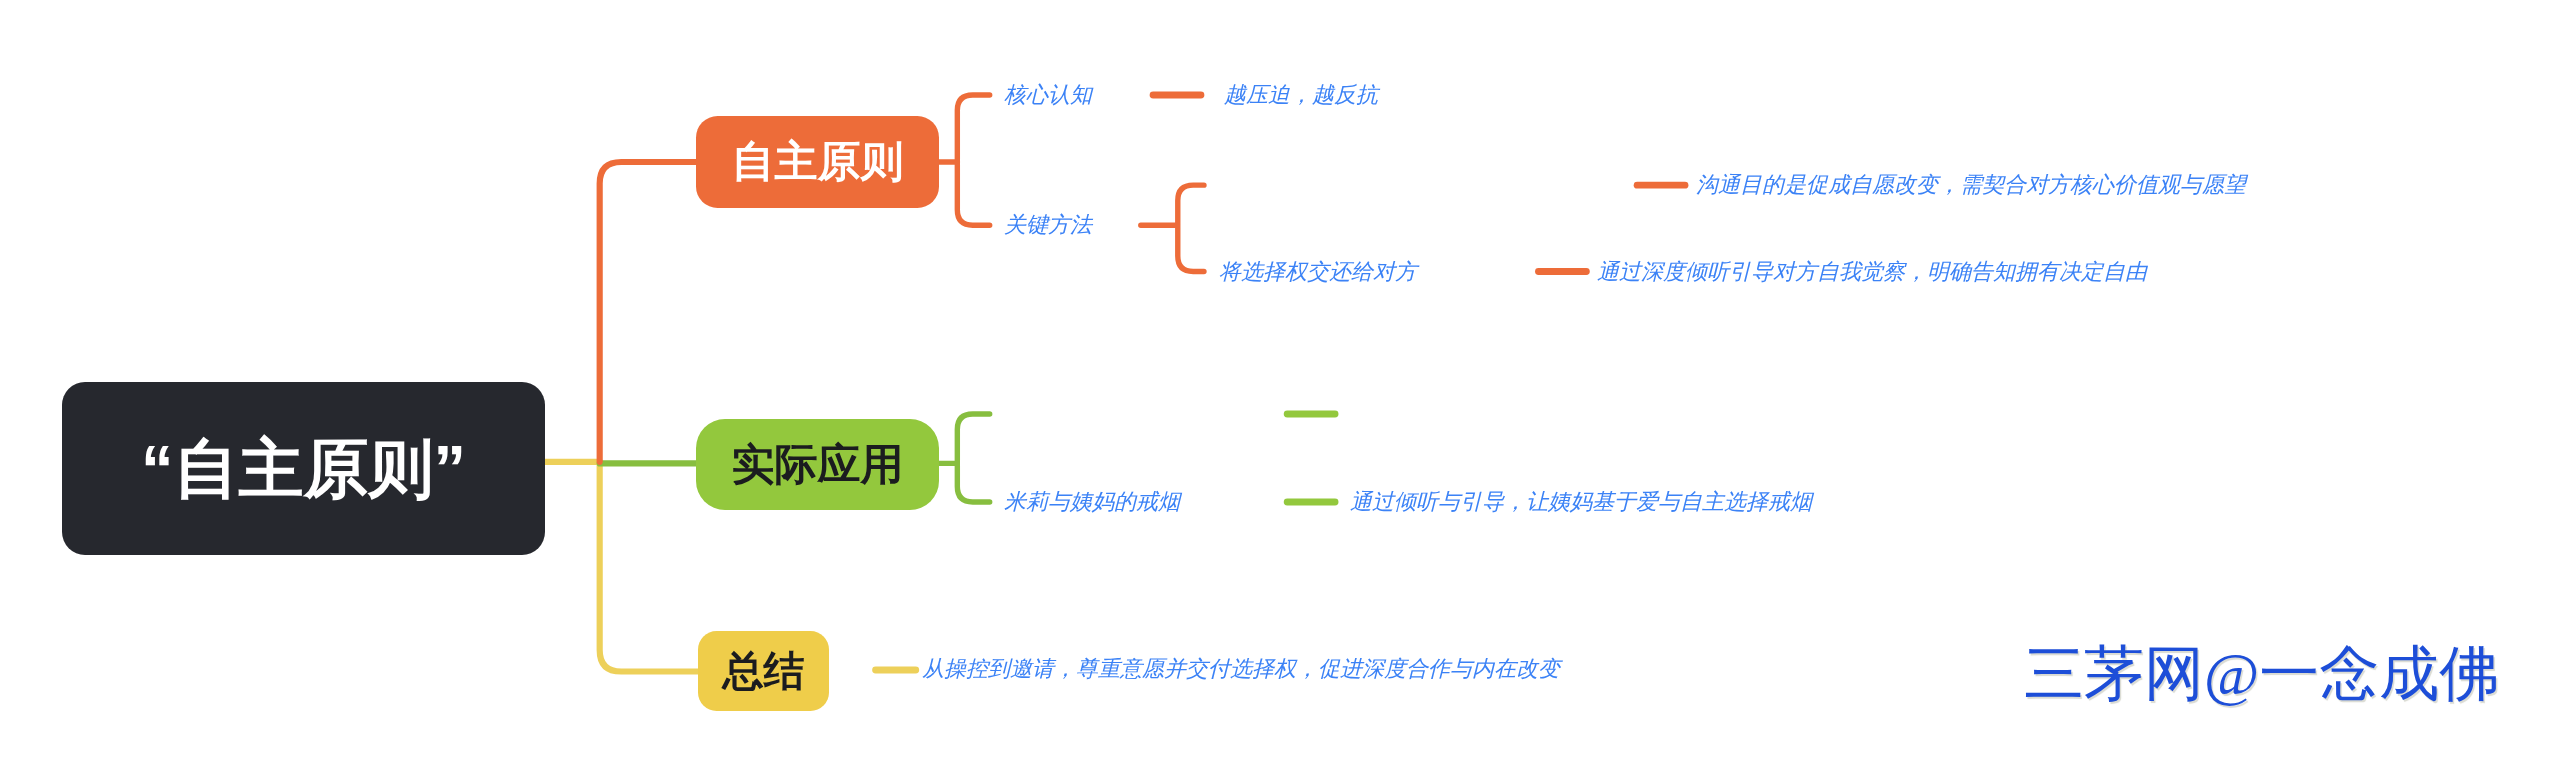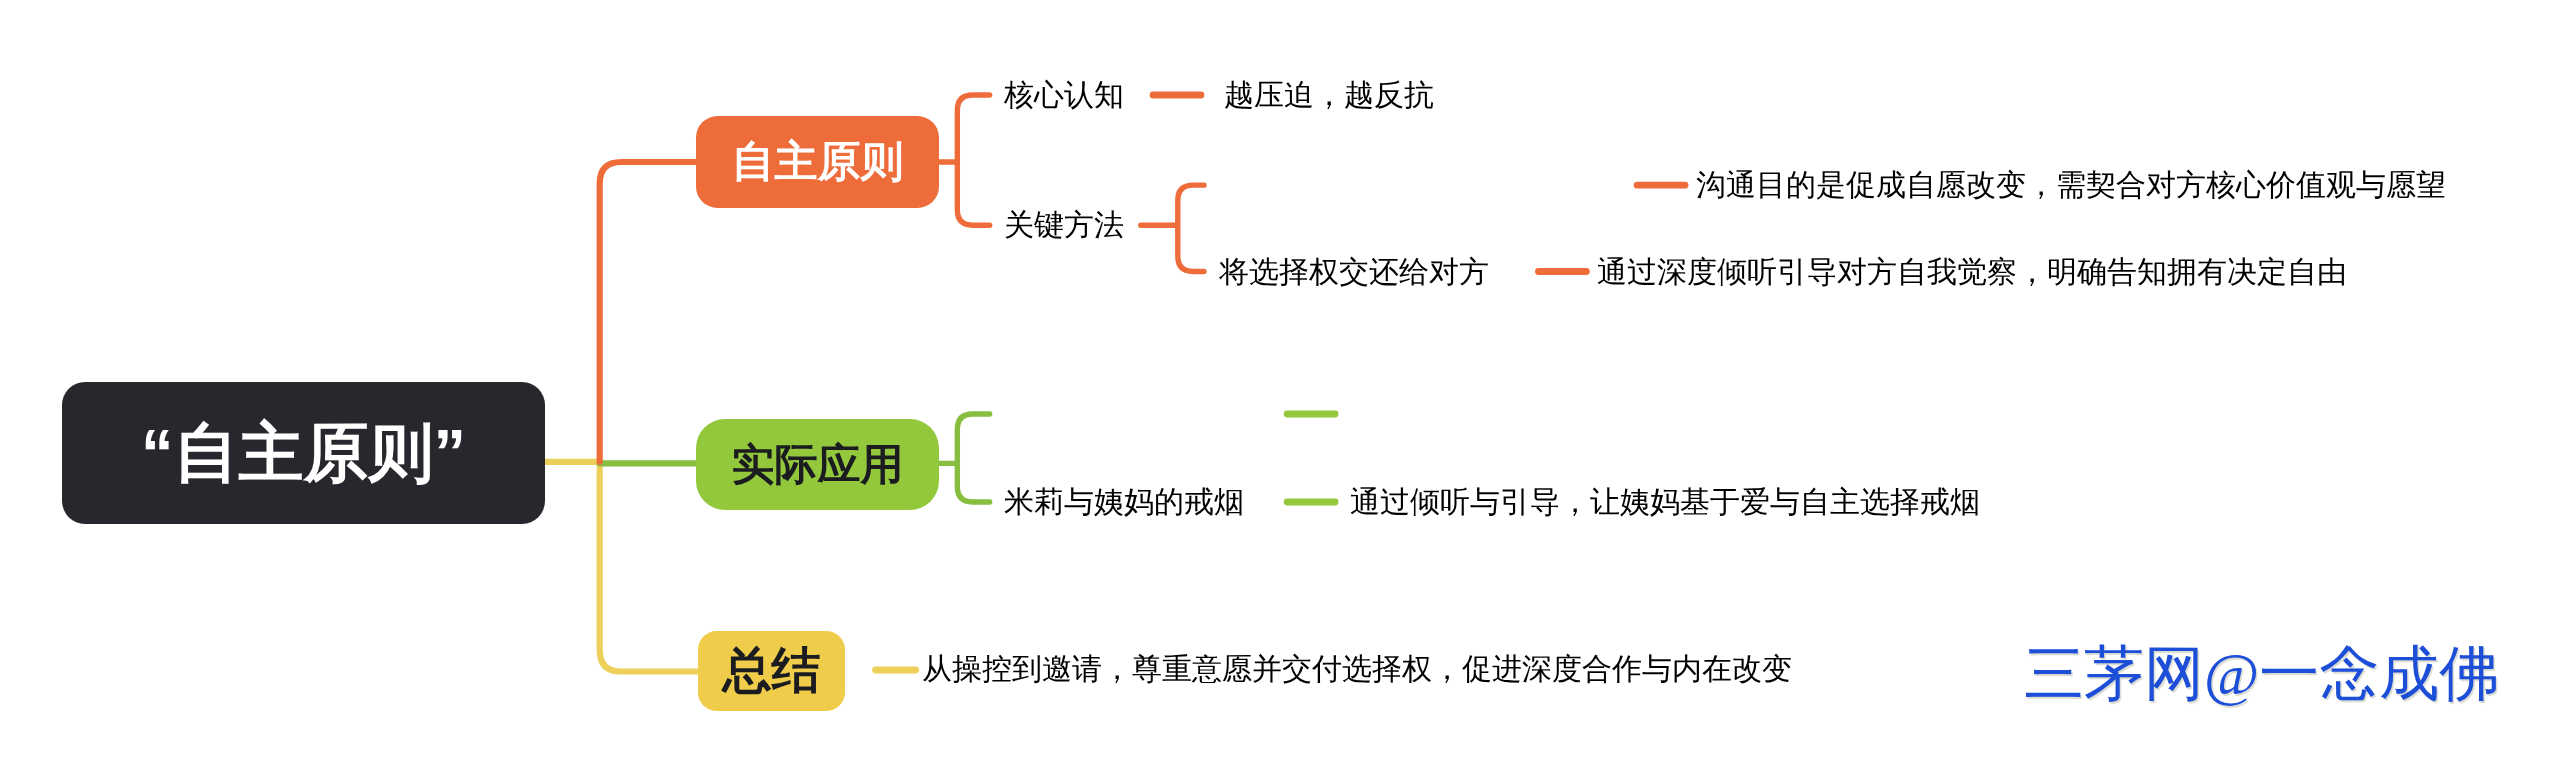--- a/index.html
+++ b/index.html
@@ -6,38 +6,38 @@
   .stage{
     position:relative;width:2576px;height:768px;background:#ffffff;overflow:hidden;
     font-family:"Liberation Sans","DejaVu Sans",sans-serif;
   }
   .conn{position:absolute;left:0;top:0;}
   .node{
     position:absolute;display:flex;align-items:center;justify-content:center;
     white-space:nowrap;box-sizing:border-box;
   }
   .node-root{
-    left:62px;top:382px;width:483px;height:142px;border-radius:23px;
+    left:62px;top:382px;width:483px;height:173px;border-radius:23px;
     background:#26282E;color:#ffffff;font-size:65px;font-weight:700;
   }
   .node-b1{
     left:696px;top:116px;width:243px;height:92px;border-radius:21.6px;
     background:#ED6C39;color:#ffffff;font-size:43px;font-weight:700;
   }
   .node-b2{
     left:696px;top:419px;width:243px;height:91px;border-radius:29px;
     background:#93C83D;color:#1B1C1F;font-size:43px;font-weight:700;
   }
   .node-b3{
-    left:698px;top:631px;width:147px;height:80px;border-radius:18.5px;
-    background:#EFCD4A;color:#1B1C1F;font-size:49px;font-weight:700;
+    left:698px;top:631px;width:131px;height:80px;border-radius:18.5px;
+    background:#EFCD4A;color:#1B1C1F;font-size:41px;font-weight:700;
   }
   .t{
-    position:absolute;height:49px;line-height:49px;font-size:30px;
-    color:#000000;white-space:nowrap;font-weight:400;
+    position:absolute;height:49px;line-height:49px;font-size:22px;
+    color:#3b82f6;white-space:nowrap;font-weight:400;font-style:italic;
   }
   .watermark{
     position:absolute;left:2024px;top:640px;height:69px;line-height:69px;
     font-size:60px;white-space:nowrap;
     font-family:"Liberation Serif","DejaVu Serif",serif;
     color:#1d4ed8;text-shadow:1.5px 1.5px 0.8px rgba(150,152,130,0.35);
   }
 </style>
 </head>
 <body>

